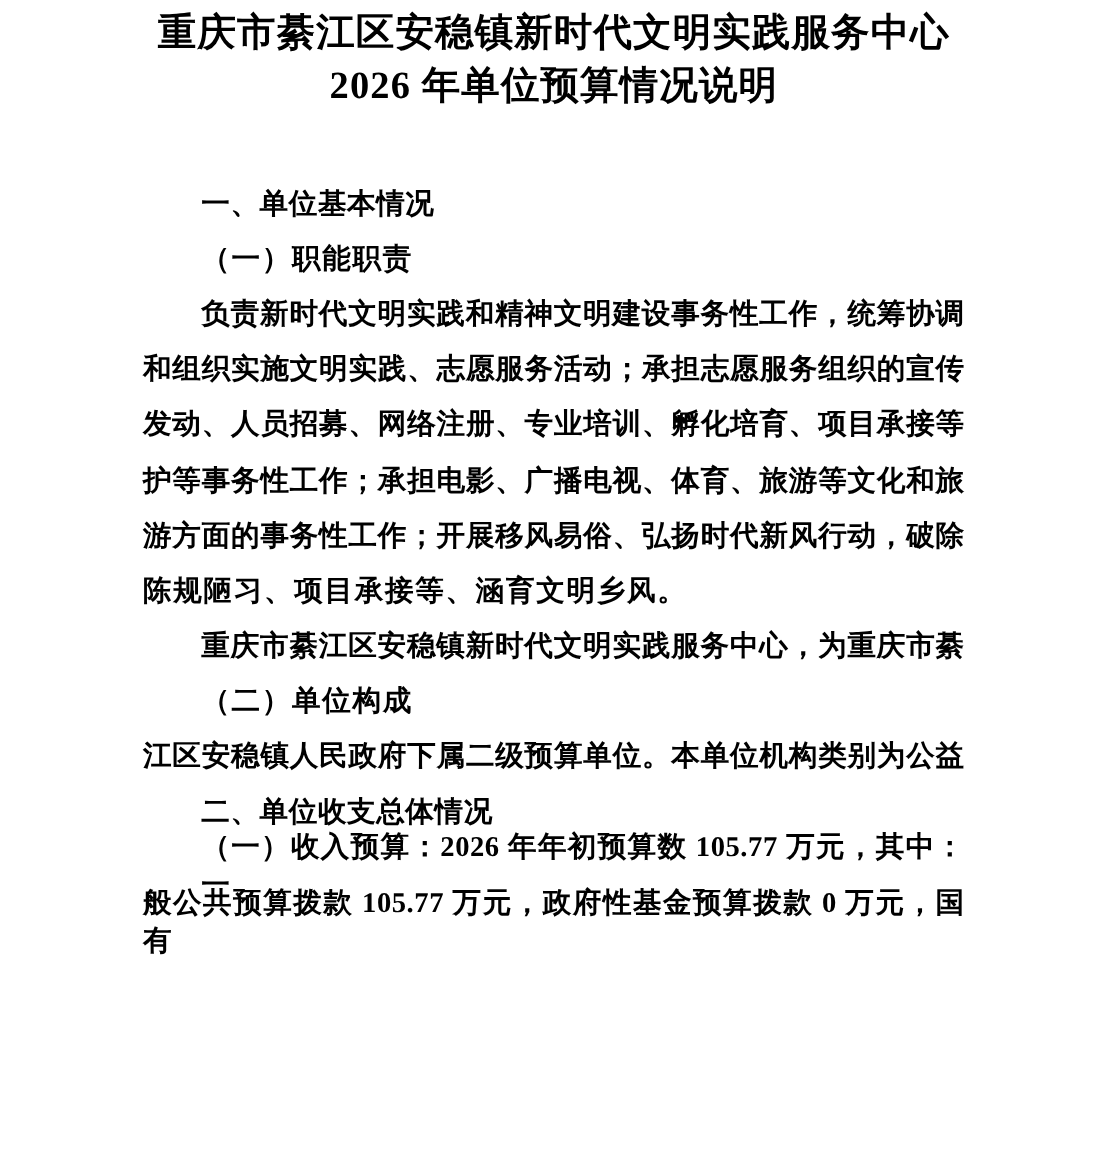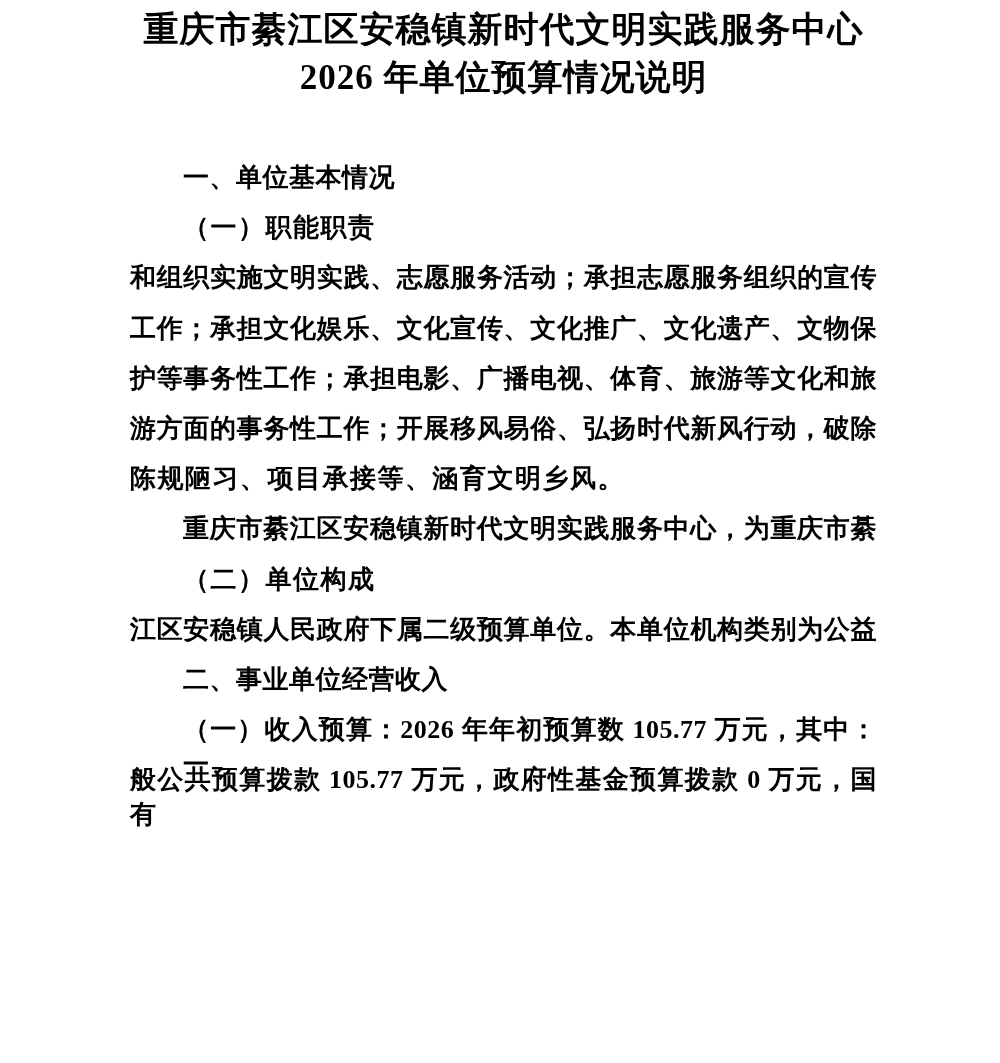--- a/index.html
+++ b/index.html
@@ -40,20 +40,21 @@
   .doc {
     position: absolute;
     left: 130px;
     top: 160px;
     width: 747px;
     font-size: 26px;
   }
   .line {
     height: 50.2px;
     display: flex;
+    align-items: center;
   }
   .line > span {
     display: block;
     width: 100%;
     box-sizing: border-box;
     letter-spacing: 1.5px;
     white-space: normal;
   }
   
   .line.indent > span {
@@ -89,46 +90,49 @@
     <div>2026 年单位预算情况说明</div>
   </div>
 
   <div class="doc">
       <div class="line h1 indent">
         <span>一、单位基本情况</span>
       </div>
       <div class="line sub indent">
         <span>（一）职能职责</span>
       </div>
+      <div class="line body indent fill">
+        <span>负责新时代文明实践和精神文明建设事务性工作，统筹协调</span>
+      </div>
       <div class="line body fill">
         <span>和组织实施文明实践、志愿服务活动；承担志愿服务组织的宣传</span>
       </div>
       <div class="line body fill">
-        <span>工作；承担文化娱乐、文化宣传、文化推广、文化遗产、文物保</span>
+        <span>发动、人员招募、网络注册、专业培训、孵化培育、项目承接等</span>
       </div>
       <div class="line body fill">
         <span>护等事务性工作；承担电影、广播电视、体育、旅游等文化和旅</span>
       </div>
       <div class="line body fill">
         <span>游方面的事务性工作；开展移风易俗、弘扬时代新风行动，破除</span>
       </div>
       <div class="line body">
         <span>陈规陋习、项目承接等、涵育文明乡风。</span>
       </div>
       <div class="line body indent fill">
         <span>重庆市綦江区安稳镇新时代文明实践服务中心，为重庆市綦</span>
       </div>
       <div class="line sub indent">
         <span>（二）单位构成</span>
       </div>
       <div class="line body fill">
         <span>江区安稳镇人民政府下属二级预算单位。本单位机构类别为公益</span>
       </div>
       <div class="line h1 indent">
-        <span>二、事业单位经营收入</span>
+        <span>二、单位收支总体情况</span>
       </div>
       <div class="line body indent fill">
         <span>（一）收入预算：2026 年年初预算数 105.77 万元，其中：一</span>
       </div>
       <div class="line body fill">
         <span>般公共预算拨款 105.77 万元，政府性基金预算拨款 0 万元，国有</span>
       </div>
     </div>
 
 </div>

